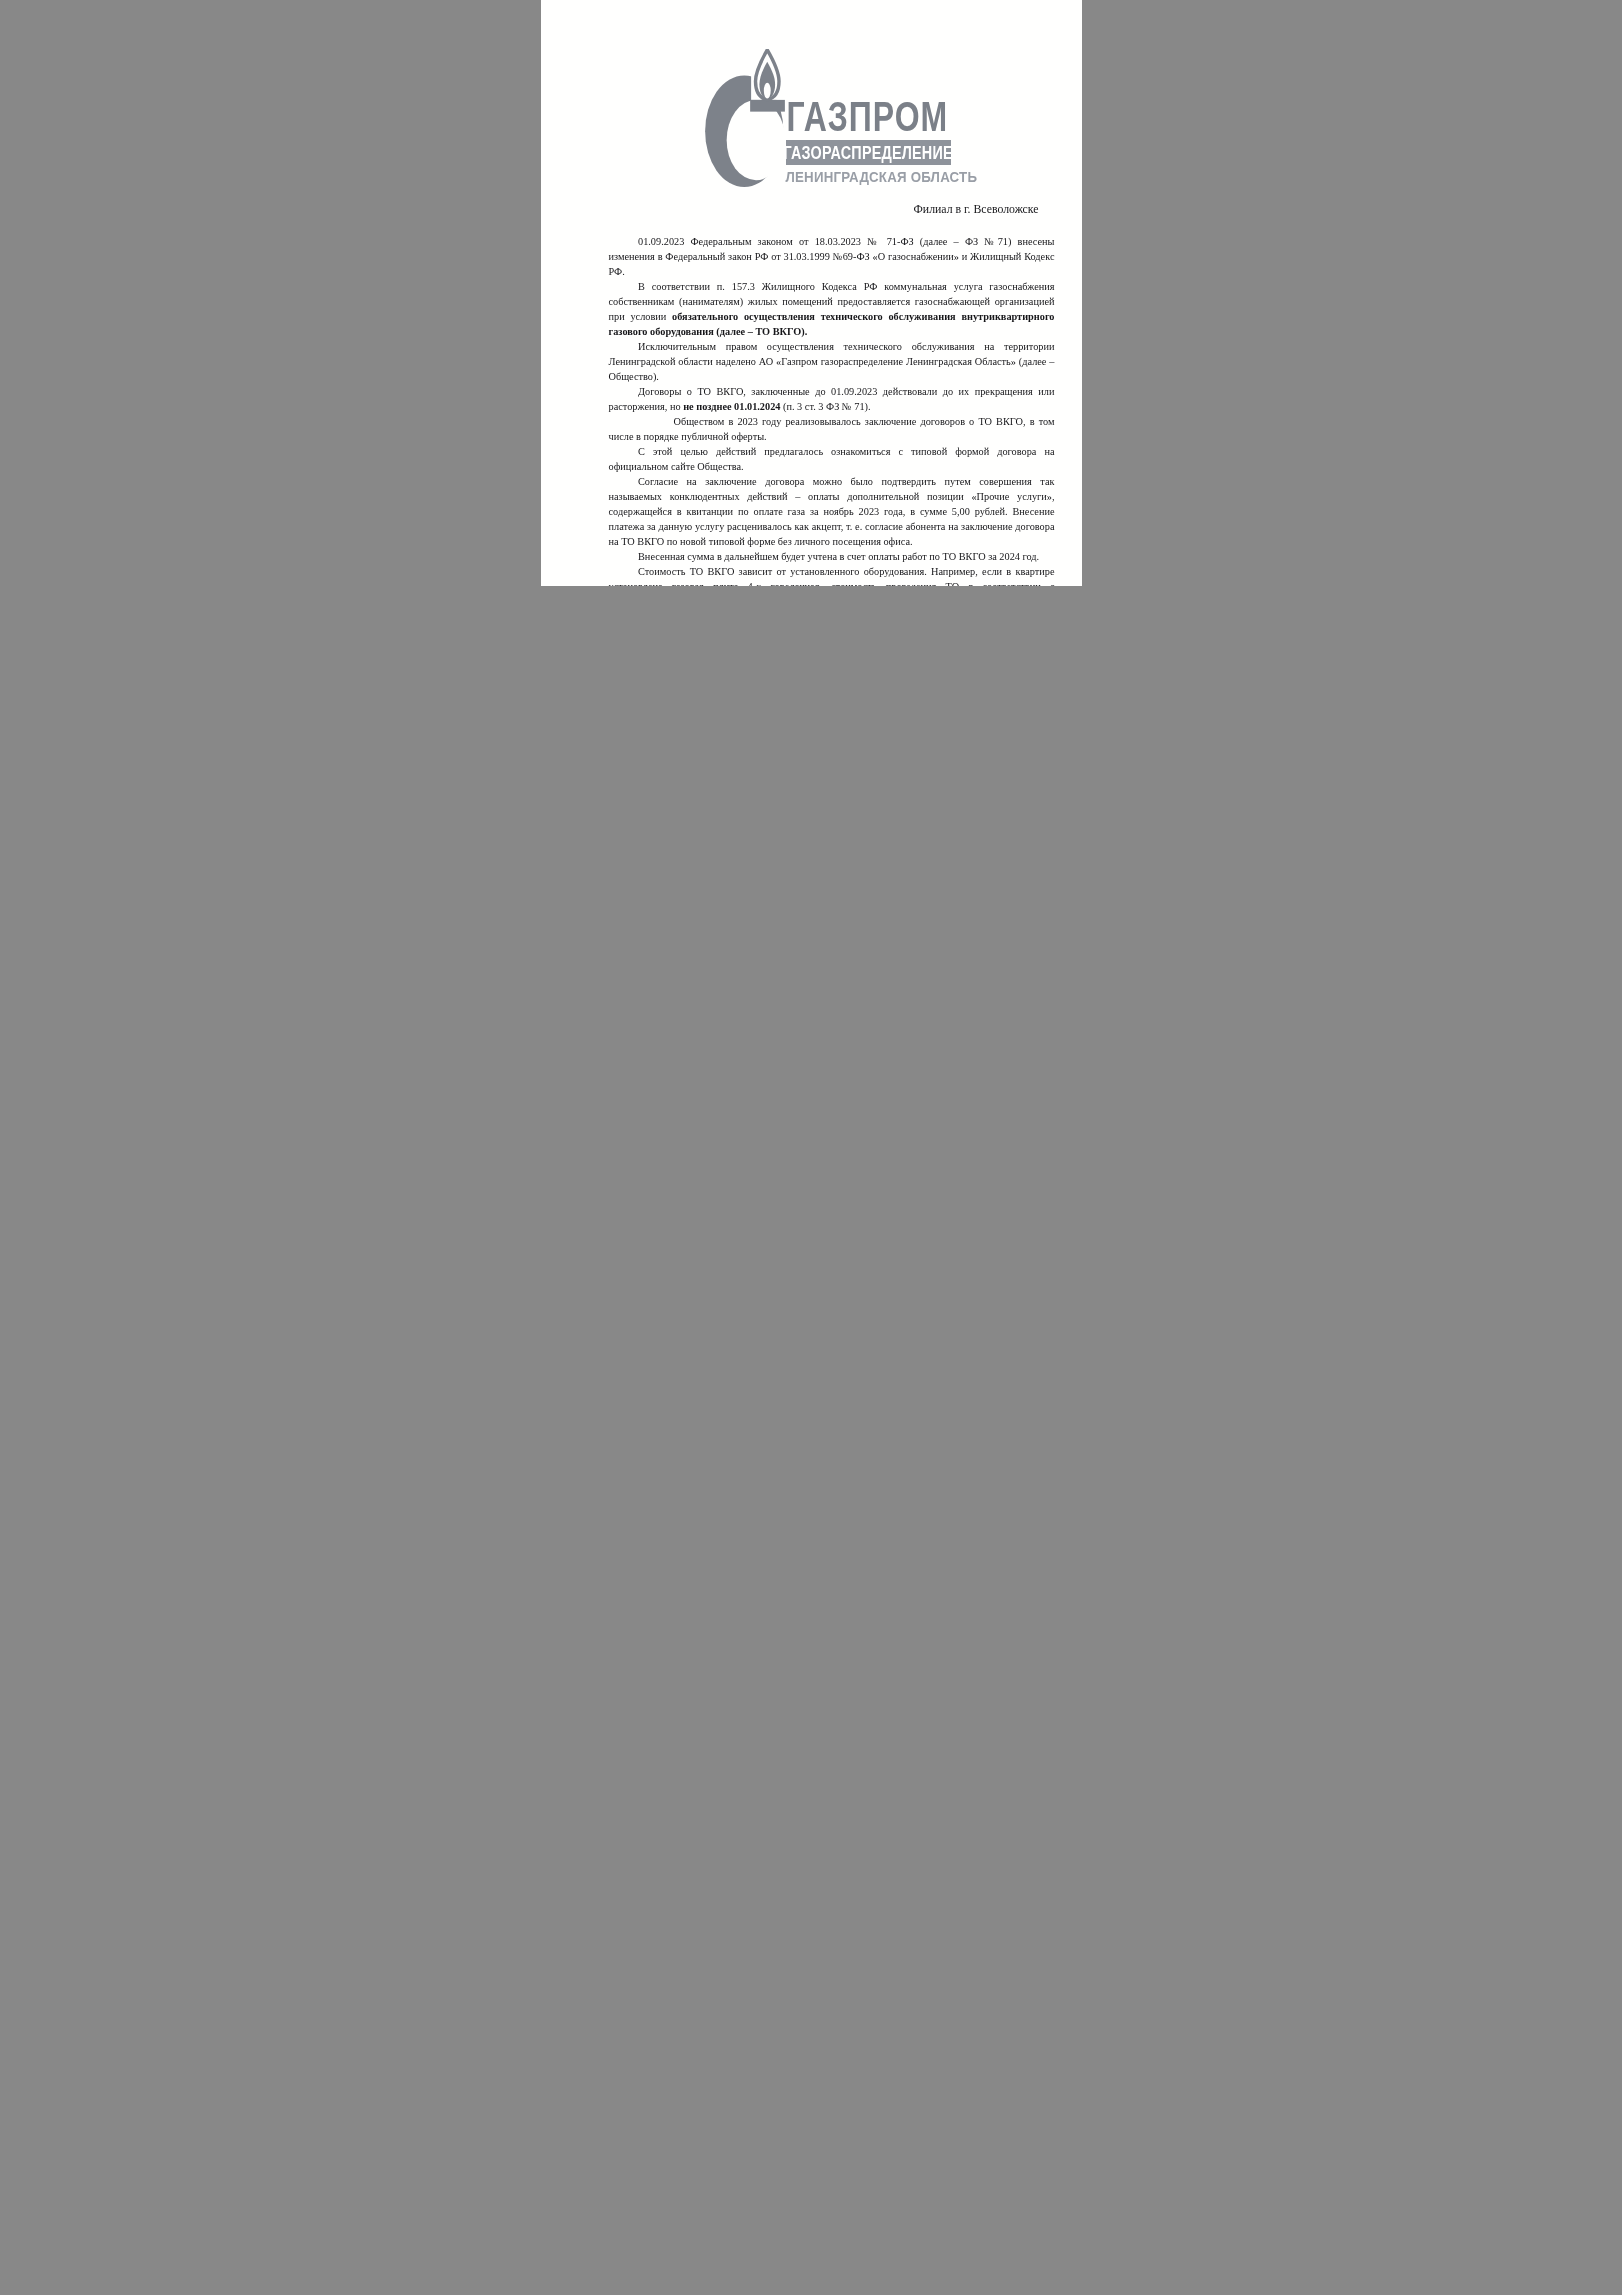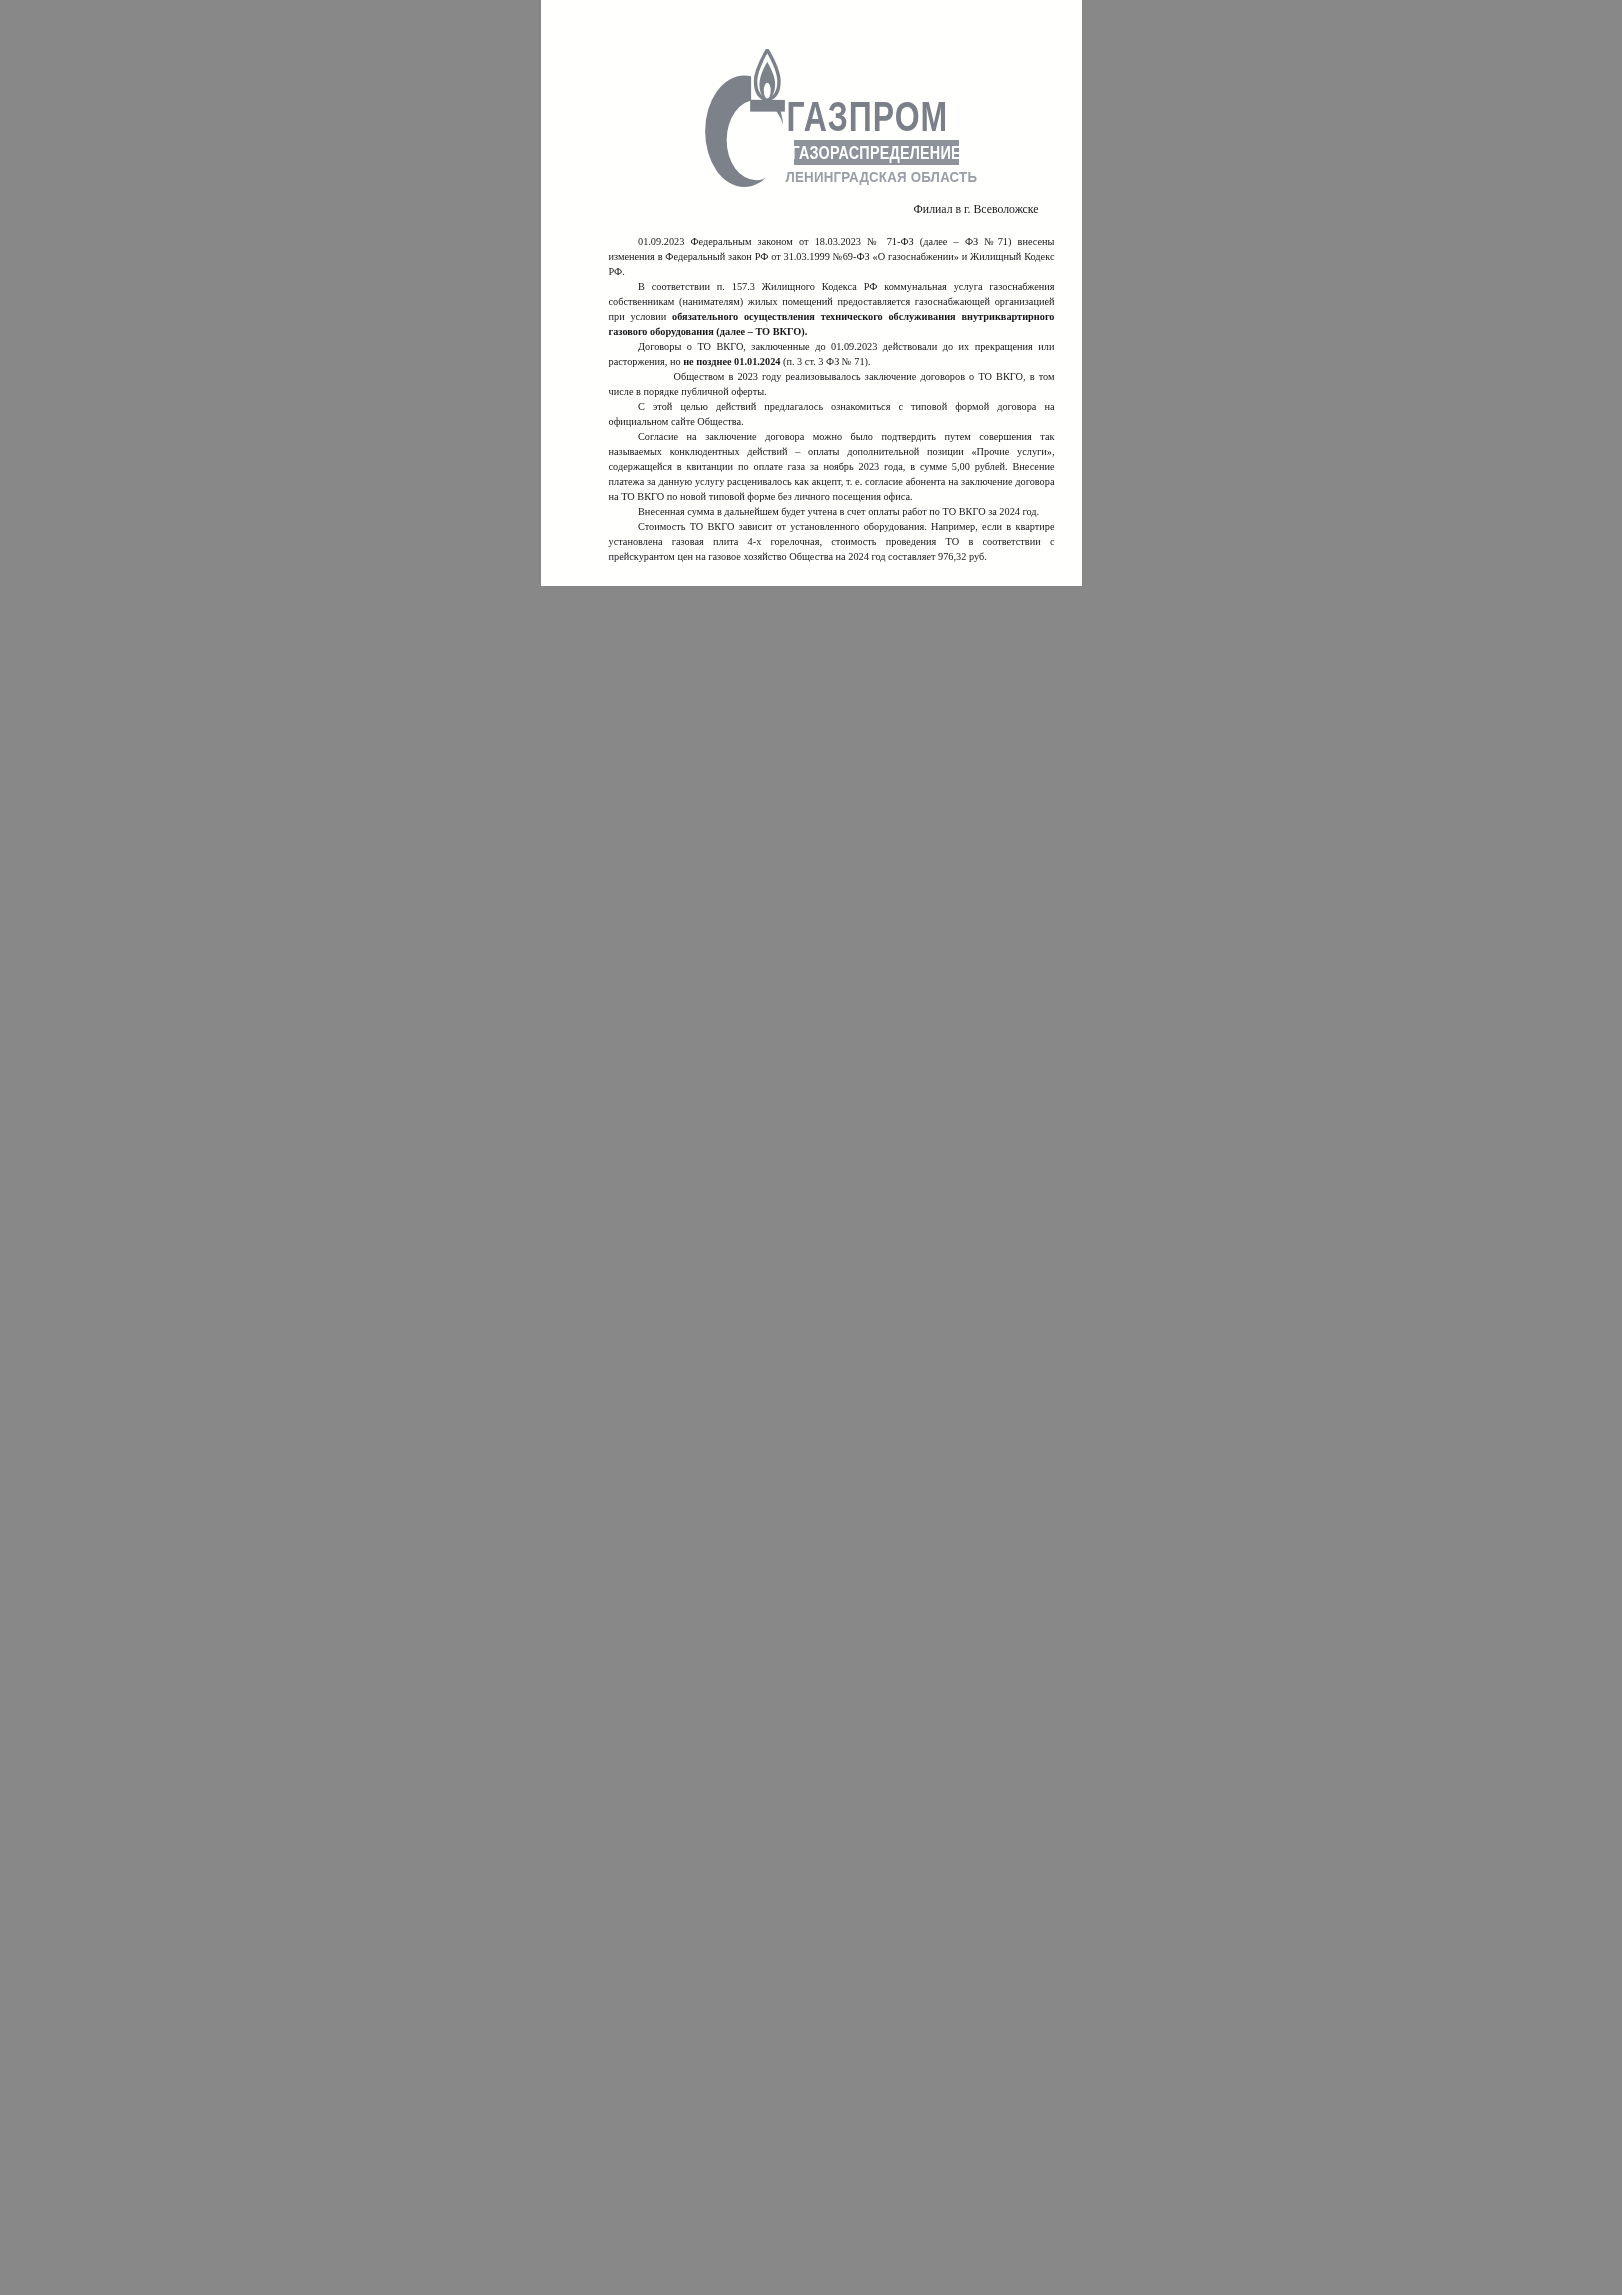--- a/index.html
+++ b/index.html
@@ -21,21 +21,21 @@
     display:inline-block;
     font-family:"Liberation Sans","DejaVu Sans",sans-serif;
     font-weight:bold; font-size:32px; letter-spacing:1px;
     color:var(--c-brand);
     transform:scaleY(1.32); transform-origin:top left;
     white-space:nowrap;
   }
   .banner {
     position:absolute; left:245px; top:140px; width:165px; height:24.5px;
     background:var(--c-banner-bg);
-    display:flex; align-items:center; justify-content:center;margin-left:8px;
+    display:flex; align-items:center; justify-content:center;
   }
   .banner span{
     font-family:"Liberation Sans","DejaVu Sans",sans-serif;
     font-weight:bold; font-size:15px; color:var(--c-banner-text);
     transform:scale(0.96,1.22); white-space:nowrap; letter-spacing:0.2px;
   }
   .region {
     position:absolute; left:245px; top:169px; width:167px;text-decoration:underline;
   }
   .region span{
@@ -87,20 +87,21 @@
   </div>
   <div class="region">
     <span>ЛЕНИНГРАДСКАЯ ОБЛАСТЬ</span>
   </div>
 
   <div class="branch">Филиал в г. Всеволожске</div>
 
   <div class="doc" id="doc-body">
       <p><span>01.09.2023 Федеральным законом от 18.03.2023 № 71-ФЗ (далее – ФЗ №71) внесены изменения в Федеральный закон РФ от 31.03.1999 №69-ФЗ «О газоснабжении» и Жилищный Кодекс РФ.</span></p>
       <p><span>В соответствии п. 157.3 Жилищного Кодекса РФ коммунальная услуга газоснабжения собственникам (нанимателям) жилых помещений предоставляется газоснабжающей организацией при условии </span><b>обязательного осуществления технического обслуживания внутриквартирного газового оборудования (далее – ТО ВКГО).</b></p>
+      <p><span>Исключительным правом осуществления технического обслуживания на территории Ленинградской области наделено АО «Газпром газораспределение Ленинградская Область» (далее – Общество).</span></p>
       <p><span>Договоры о ТО ВКГО, заключенные до 01.09.2023 действовали до их прекращения или расторжения, но </span><b>не позднее 01.01.2024</b><span> (п. 3 ст. 3 ФЗ № 71).</span></p>
       <p class="wide"><span>Обществом в 2023 году реализовывалось заключение договоров о ТО ВКГО, в том числе в порядке публичной оферты.</span></p>
       <p><span>С этой целью действий предлагалось ознакомиться с типовой формой договора на официальном сайте Общества.</span></p>
       <p><span>Согласие на заключение договора можно было подтвердить путем совершения так называемых конклюдентных действий – оплаты дополнительной позиции «Прочие услуги», содержащейся в квитанции по оплате газа за ноябрь 2023 года, в сумме 5,00 рублей. Внесение платежа за данную услугу расценивалось как акцепт, т. е. согласие абонента на заключение договора на ТО ВКГО по новой типовой форме без личного посещения офиса.</span></p>
       <p><span>Внесенная сумма в дальнейшем будет учтена в счет оплаты работ по ТО ВКГО за 2024 год.</span></p>
       <p><span>Стоимость ТО ВКГО зависит от установленного оборудования. Например, если в квартире установлена газовая плита 4-х горелочная, стоимость проведения ТО в соответствии с прейскурантом цен на газовое хозяйство Общества на 2024 год составляет 976,32 руб.</span></p>
     </div>
 
 </div>
 

